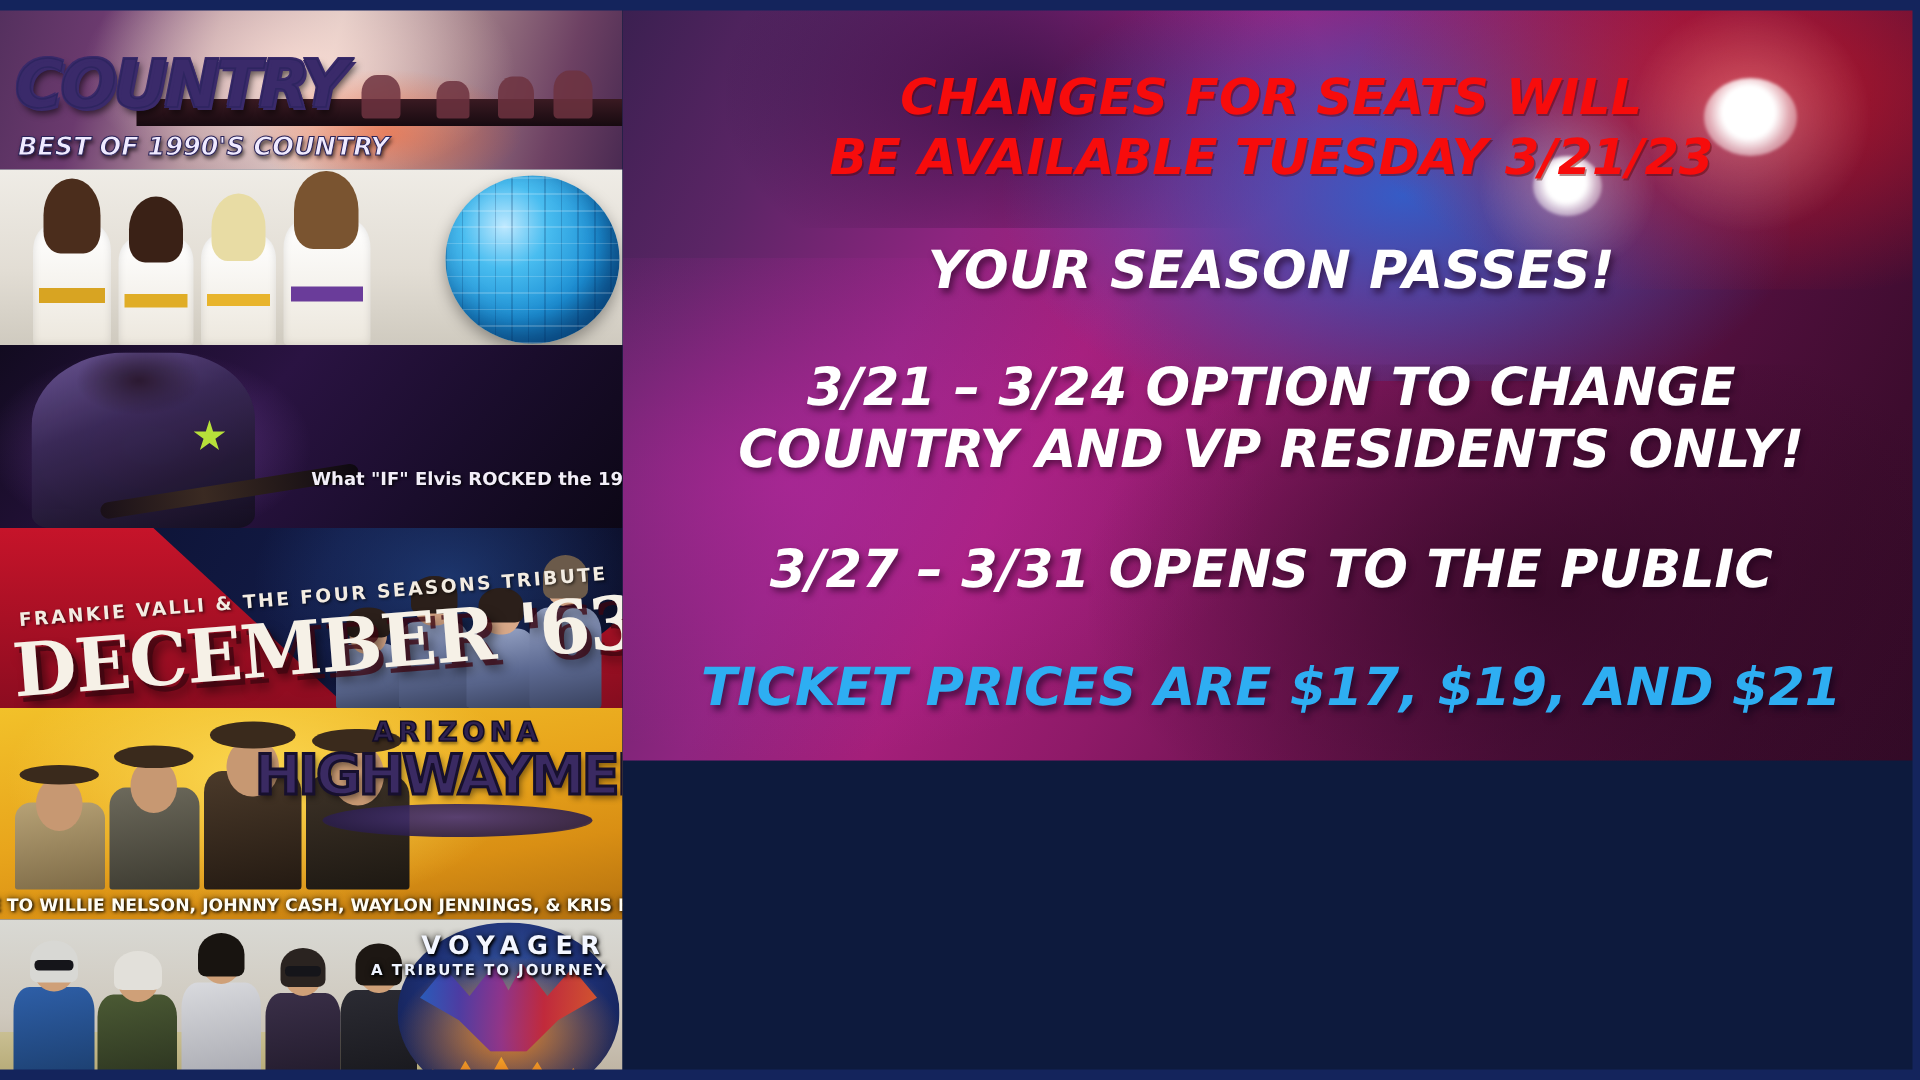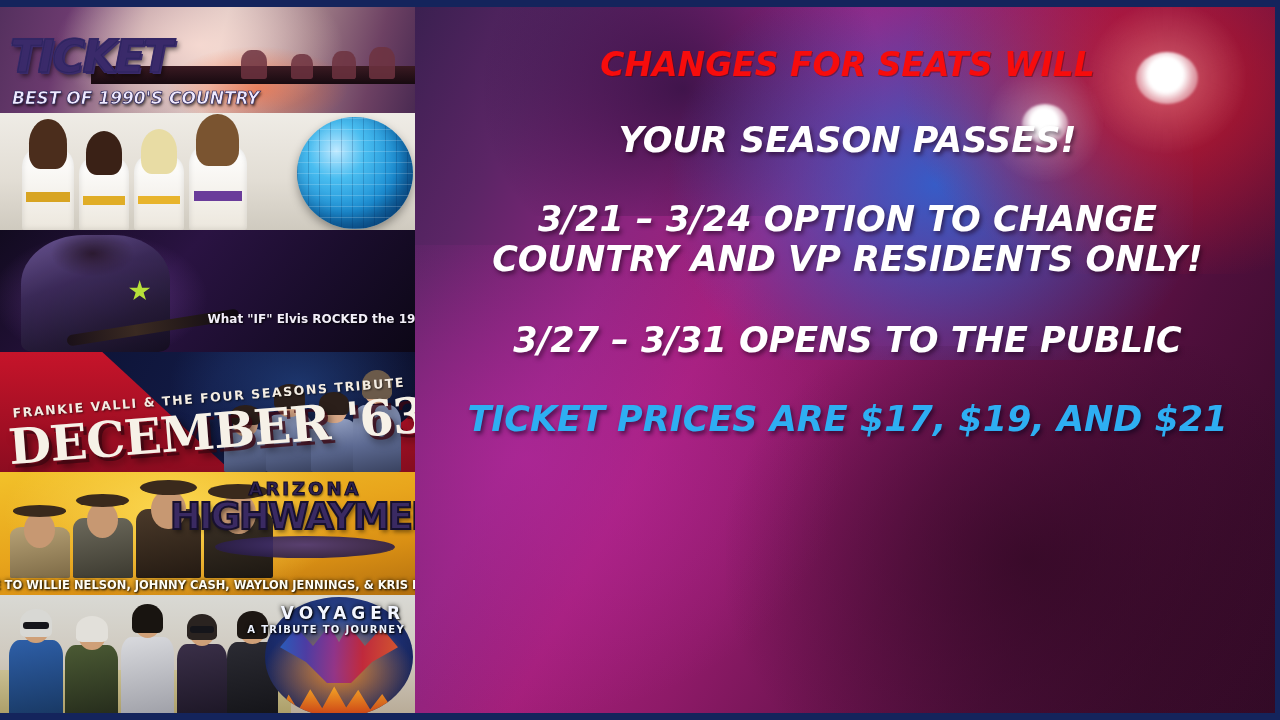--- a/index.html
+++ b/index.html
@@ -206,21 +206,21 @@
   .dec-big {
     position: absolute; left: 8px; top: 50px;
     font-family: "DejaVu Serif", serif; font-weight: 900; font-size: 49px;
     letter-spacing: -1px; white-space: nowrap; color: #f6f1e7;
     transform: rotate(-4.5deg);
     text-shadow: 3px 4px 0 rgba(60,6,16,.75), 5px 7px 8px rgba(0,0,0,.55);
   }
 
   
   #poster-highwaymen {
-    height: 123px;
+    height: 141px;
     background:
       radial-gradient(ellipse 230px 120px at 42% 34%, rgba(255,225,90,.85), rgba(220,160,20,0) 74%),
       linear-gradient(170deg,#f2c12a 0%,#e8a51c 45%,#d98f14 72%,#b3700f 100%);
     text-align: center;
   }
   #poster-highwaymen .band { position:absolute; left: 1%; bottom: 14%; width: 66%; height: 78%; }
   .hw-guy { position:absolute; bottom:0; }
   .hw-torso { position:absolute; bottom:0; width:100%; height:72%; border-radius: 18% 18% 3% 3%; }
   .hw-hat { position:absolute; left:6%; width:88%; top:-2%; height:16%; background:#3a2a1c; border-radius:50%; }
   .hw-head { position:absolute; left:24%; width:52%; top:8%; aspect-ratio:1/1.15; border-radius:50%; background:#c79872; }
@@ -301,21 +301,21 @@
     position:absolute; right: 10px; top: 29px;
     font-family: "DejaVu Sans", sans-serif; font-weight: 900; font-size: 10px;
     letter-spacing: 1.3px; color: #eef3ff; white-space: nowrap;
     text-shadow: 0 0 4px rgba(0,0,0,.95), 1px 1px 2px #000;
   }
 
   
   #right-panel {
     position: absolute;
     left: 415px; top: 0;
-    width: 865px; height: 720px;
+    width: 865px; height: 507px;
     overflow: hidden;
     background:
       linear-gradient(118deg,
         #3a2050 0%,
         #5c2566 13%,
         #8e2580 27%,
         #a41f7a 38%,
         #8e1a68 50%,
         #6d1450 63%,
         #4f0f3c 76%,
@@ -419,21 +419,21 @@
 <div id="slide">
 
   <div id="poster-column">
 
     <div class="poster" id="poster-total-country">
       <div class="stagebar"></div>
       <div class="silhouette" style="left:58%;width:26px;height:26%;"></div>
       <div class="silhouette" style="left:70%;width:22px;height:22%;"></div>
       <div class="silhouette" style="left:80%;width:24px;height:25%;"></div>
       <div class="silhouette" style="left:89%;width:26px;height:28%;"></div>
-      <div class="tc-title tc-line2">TICKET</div>
+      <div class="tc-title tc-line2">COUNTRY</div>
       <div class="tc-sub">BEST OF 1990'S COUNTRY</div>
     </div>
 
     <div class="poster" id="poster-abbafab">
       <div class="ab-people">
         <div class="ab-person" style="left:8%;width:19%;height:92%;">
           <div class="ab-body"></div>
           <div class="ab-head" style="background:#e0b08c;"></div>
           <div class="ab-hair" style="background:#4b2d1c;"></div>
           <div class="ab-belt" style="background:#d8a422;"></div>
@@ -572,20 +572,21 @@
     <div class="glow-dark"></div>
     <div class="glow-magenta"></div>
     <div class="glow-blue"></div>
     <div class="glow-red"></div>
     <div class="glow-dark2"></div>
     <div class="bulb" id="bulb-right"></div>
     <div class="bulb" id="bulb-left"></div>
 
     <div id="message-block">
       <div class="msg msg-red">CHANGES FOR SEATS WILL</div>
+      <div class="msg msg-red">BE AVAILABLE TUESDAY 3/21/23</div>
       <div class="gap-a"></div>
       <div class="msg msg-white">YOUR SEASON PASSES!</div>
       <div class="gap-b"></div>
       <div class="msg msg-white">3/21 – 3/24 OPTION TO CHANGE</div>
       <div class="msg msg-white">COUNTRY AND VP RESIDENTS ONLY!</div>
       <div class="gap-c"></div>
       <div class="msg msg-white">3/27 – 3/31 OPENS TO THE PUBLIC</div>
       <div class="gap-d"></div>
       <div class="msg msg-cyan">TICKET PRICES ARE $17, $19, AND $21</div>
     </div>

